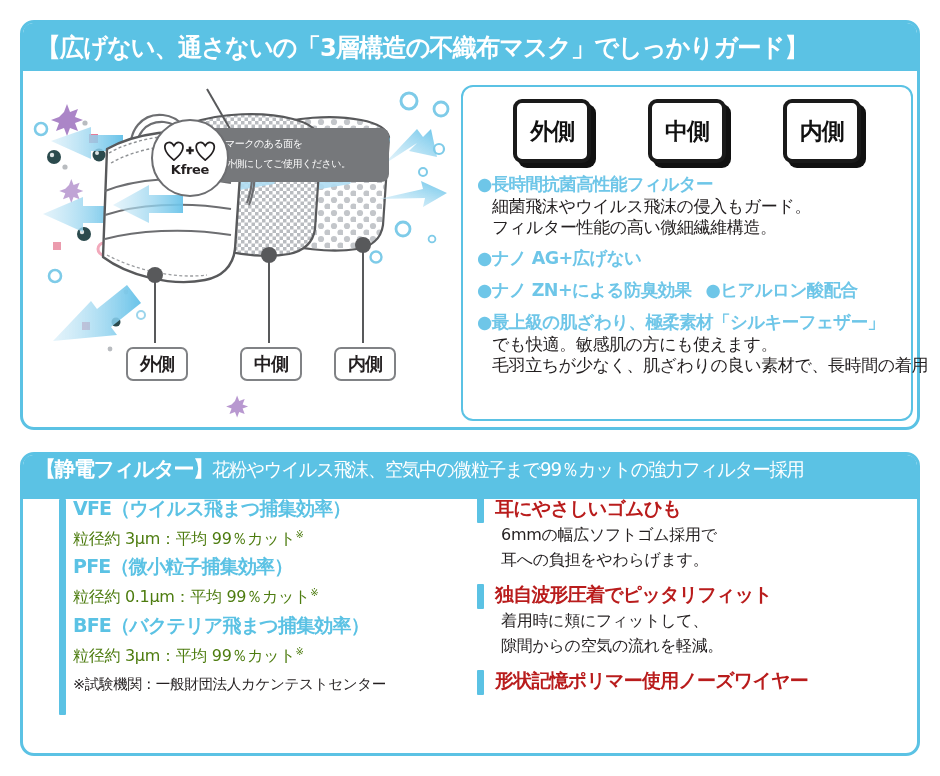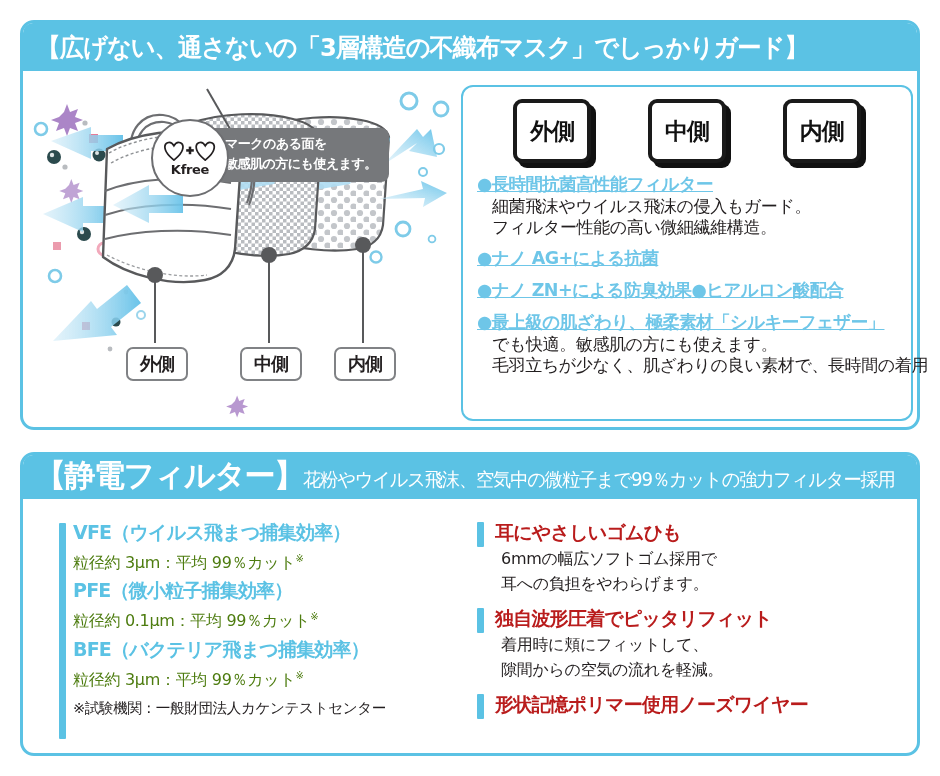--- a/index.html
+++ b/index.html
@@ -40,42 +40,42 @@
     display:flex;align-items:center;justify-content:center;
     font-size:23px;font-weight:bold;color:#111;letter-spacing:-1px;
     box-shadow:5px 5px 0 0 #111;
   }
 
   
   .blist{position:absolute;left:14px;top:86px;width:430px;}
   .bitem{margin-bottom:3px;}
   .bhead{
     color:#6ec6e8;font-size:17.5px;font-weight:bold;letter-spacing:-0.6px;
-    line-height:23px;white-space:nowrap;text-decoration:underline;
+    line-height:23px;white-space:nowrap;
   }
   .bdesc{
     color:#231f20;font-size:17px;line-height:21px;letter-spacing:-0.4px;
     padding-left:15px;white-space:nowrap;
   }
-  .binline{display:flex;}
+  .binline{display:flex;gap:14px;}
 
   
   #section-bottom{
     left:20px;top:452px;width:900px;height:304px;
     border:3px solid #5bc2e4;border-radius:14px;background:#fff;
   }
   #bottom-header{
     position:absolute;left:0;top:0;width:100%;height:44px;
     background:#5bc2e4;border-radius:10px 10px 0 0;
     display:flex;align-items:baseline;padding-left:12px;box-sizing:border-box;
   }
-  #bottom-header .bh-strong{color:#fff;font-size:31px;font-weight:bold;letter-spacing:-1.5px;white-space:nowrap;}
+  #bottom-header .bh-strong{color:#fff;font-size:21px;font-weight:bold;letter-spacing:-1.5px;white-space:nowrap;}
   #bottom-header .bh-rest{color:#fff;font-size:19px;letter-spacing:-1.2px;white-space:nowrap;transform:scaleX(0.96);transform-origin:left;}
 
-  .cols{position:absolute;left:0;top:64px;width:100%;display:flex;}
+  .cols{position:absolute;left:0;top:40px;width:100%;display:flex;}
   .col-left{width:440px;position:relative;padding-left:36px;box-sizing:border-box;}
   .col-right{width:450px;position:relative;padding-left:14px;box-sizing:border-box;}
 
   .vbar-long{position:absolute;left:36px;top:4px;width:7px;height:216px;background:#5bc2e4;border-radius:1px;}
   .spec{margin-bottom:2px;padding-left:14px;}
   .spec-title{color:#5bc2e4;font-size:19px;font-weight:bold;letter-spacing:-0.8px;line-height:27px;white-space:nowrap;}
   .spec-sub{color:#4d7c0f;font-size:16px;line-height:25px;letter-spacing:-0.3px;white-space:nowrap;}
   .spec-sub .sup{font-size:10px;vertical-align:super;}
   .footnote{color:#231f20;font-size:14.6px;letter-spacing:-0.4px;padding-left:14px;margin-top:7px;white-space:nowrap;}
 
@@ -90,21 +90,21 @@
     position:absolute;left:0;top:0;width:74px;height:74px;border-radius:50%;
     background:#fff;border:2px solid #6d6e71;z-index:3;
     display:flex;flex-direction:column;align-items:center;justify-content:center;
   }
   #kfree-badge .kname{font-size:13px;font-weight:bold;color:#231f20;margin-top:1px;letter-spacing:-0.3px;}
   #kfree-bubble{
     position:absolute;left:52px;top:9px;width:186px;height:54px;
     background:#76787b;border-radius:8px;z-index:2;
     padding:6px 0 0 22px;box-sizing:border-box;
   }
-  #kfree-bubble div{color:#fff;font-size:13px;line-height:20px;letter-spacing:-0.5px;white-space:nowrap;font-weight:bold;}
+  #kfree-bubble div{color:#fff;font-size:10px;line-height:20px;letter-spacing:-0.5px;white-space:nowrap;}
 
   
   .mlabel{
     position:absolute;width:58px;height:30px;background:#fff;
     border:2px solid #808285;border-radius:7px;
     display:flex;align-items:center;justify-content:center;
     font-size:18px;font-weight:bold;color:#231f20;letter-spacing:-1px;
   }
   svg{display:block;}
 </style>
@@ -242,21 +242,21 @@
     </svg>
 
     <div class="mlabel" style="left:95px;top:268px;">外側</div>
     <div class="mlabel" style="left:209px;top:268px;">中側</div>
     <div class="mlabel" style="left:303px;top:268px;">内側</div>
   </div>
 
   <div id="kfree-callout">
     <div id="kfree-bubble">
       <div>マークのある面を</div>
-      <div>敏感肌の方にも使えます。</div>
+      <div>外側にしてご使用ください。</div>
     </div>
     <div id="kfree-badge">
       <svg width="52" height="22" viewBox="0 0 60 26">
         <path d="M11 8 C7 1 -2 4 1 13 C3 19 9 23 11 25 C13 23 19 19 21 13 C24 4 15 1 11 8 Z" fill="none" stroke="#231f20" stroke-width="2"></path>
         <path d="M48 8 C44 1 35 4 38 13 C40 19 46 23 48 25 C50 23 56 19 58 13 C61 4 52 1 48 8 Z" fill="none" stroke="#231f20" stroke-width="2"></path>
         <rect x="25.5" y="12" width="9" height="3" fill="#231f20"></rect>
         <rect x="28.5" y="9" width="3" height="9" fill="#231f20"></rect>
       </svg>
       <div class="kname">Kfree</div>
     </div>
@@ -269,21 +269,21 @@
       <div class="chip">内側</div>
     </div>
 
     <div class="blist">
       <div class="bitem">
         <div class="bhead">●長時間抗菌高性能フィルター</div>
         <div class="bdesc">細菌飛沫やウイルス飛沫の侵入もガード。</div>
         <div class="bdesc">フィルター性能の高い微細繊維構造。</div>
       </div>
       <div class="bitem" style="margin-top:9px;">
-        <div class="bhead">●ナノ AG+による抗菌</div>
+        <div class="bhead">●ナノ AG+広げない</div>
       </div>
       <div class="bitem binline" style="margin-top:9px;">
         <div class="bhead">●ナノ ZN+による防臭効果</div>
         <div class="bhead">●ヒアルロン酸配合</div>
       </div>
       <div class="bitem" style="margin-top:9px;">
         <div class="bhead">●最上級の肌ざわり、極柔素材「シルキーフェザー」</div>
         <div class="bdesc">でも快適。敏感肌の方にも使えます。</div>
         <div class="bdesc">毛羽立ちが少なく、肌ざわりの良い素材で、長時間の着用</div>
       </div>

